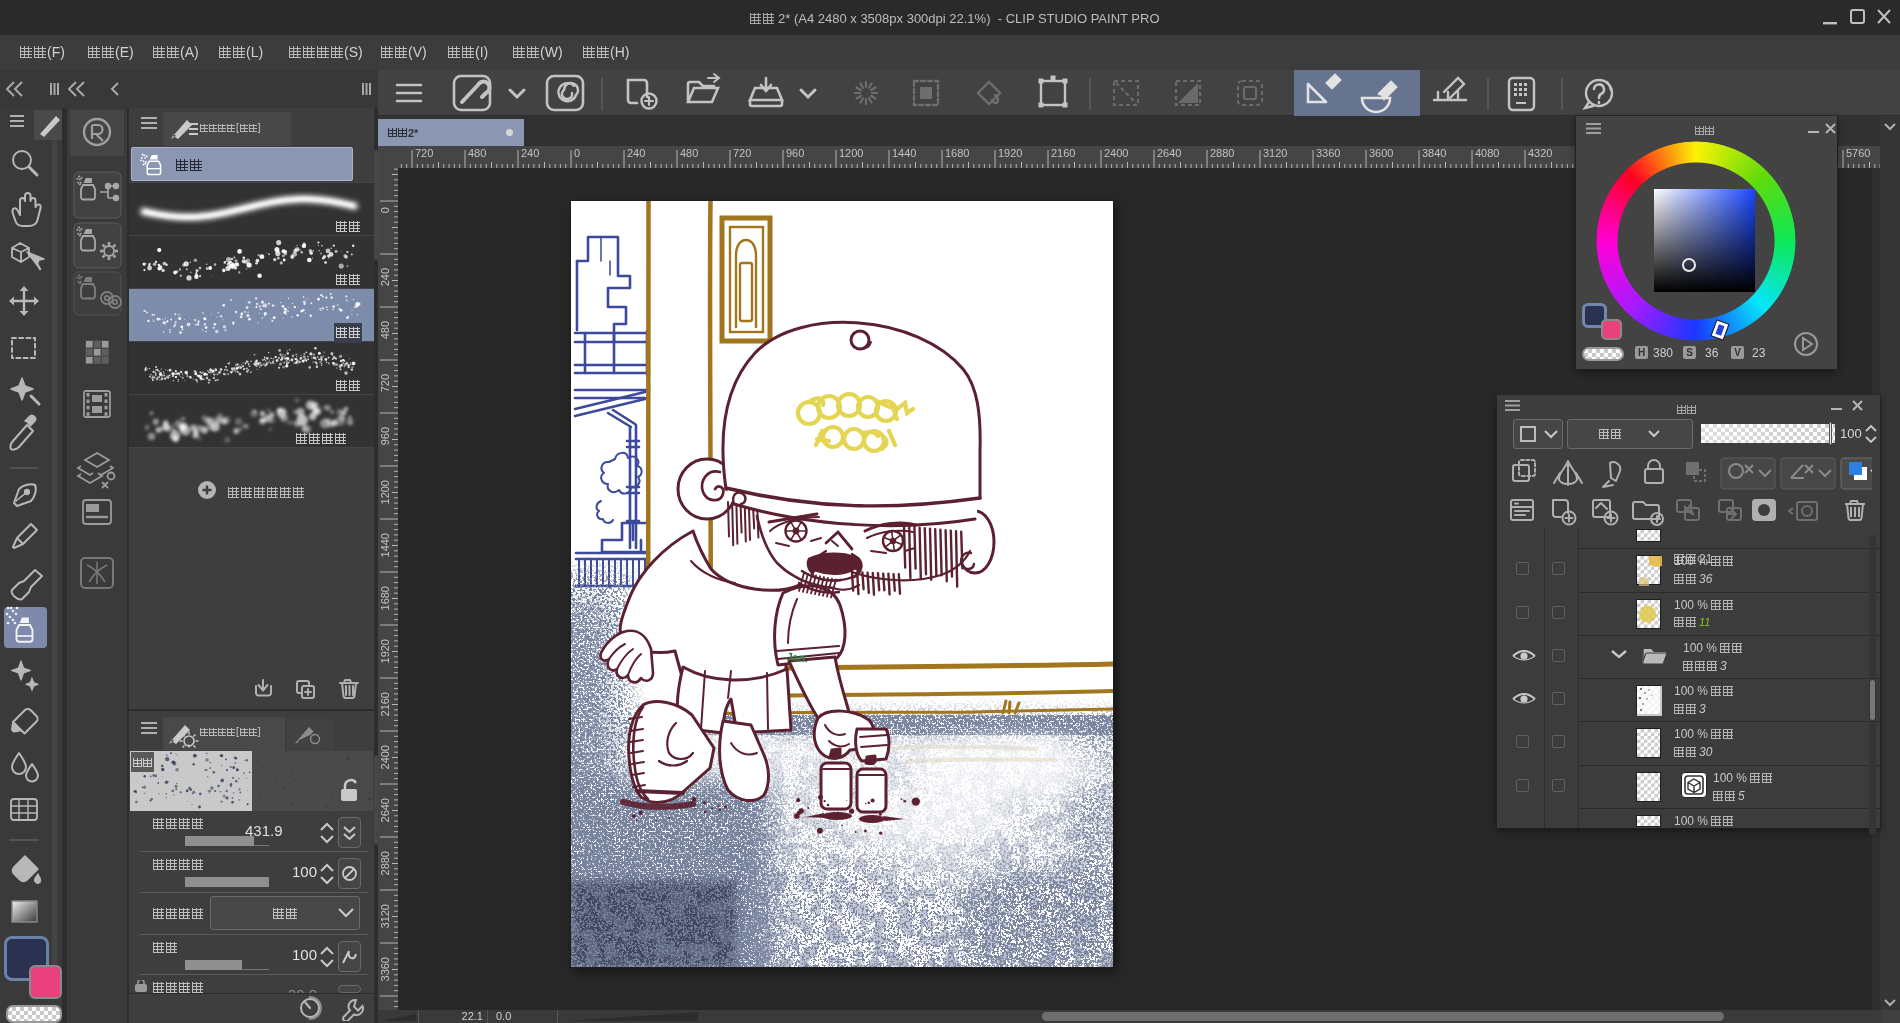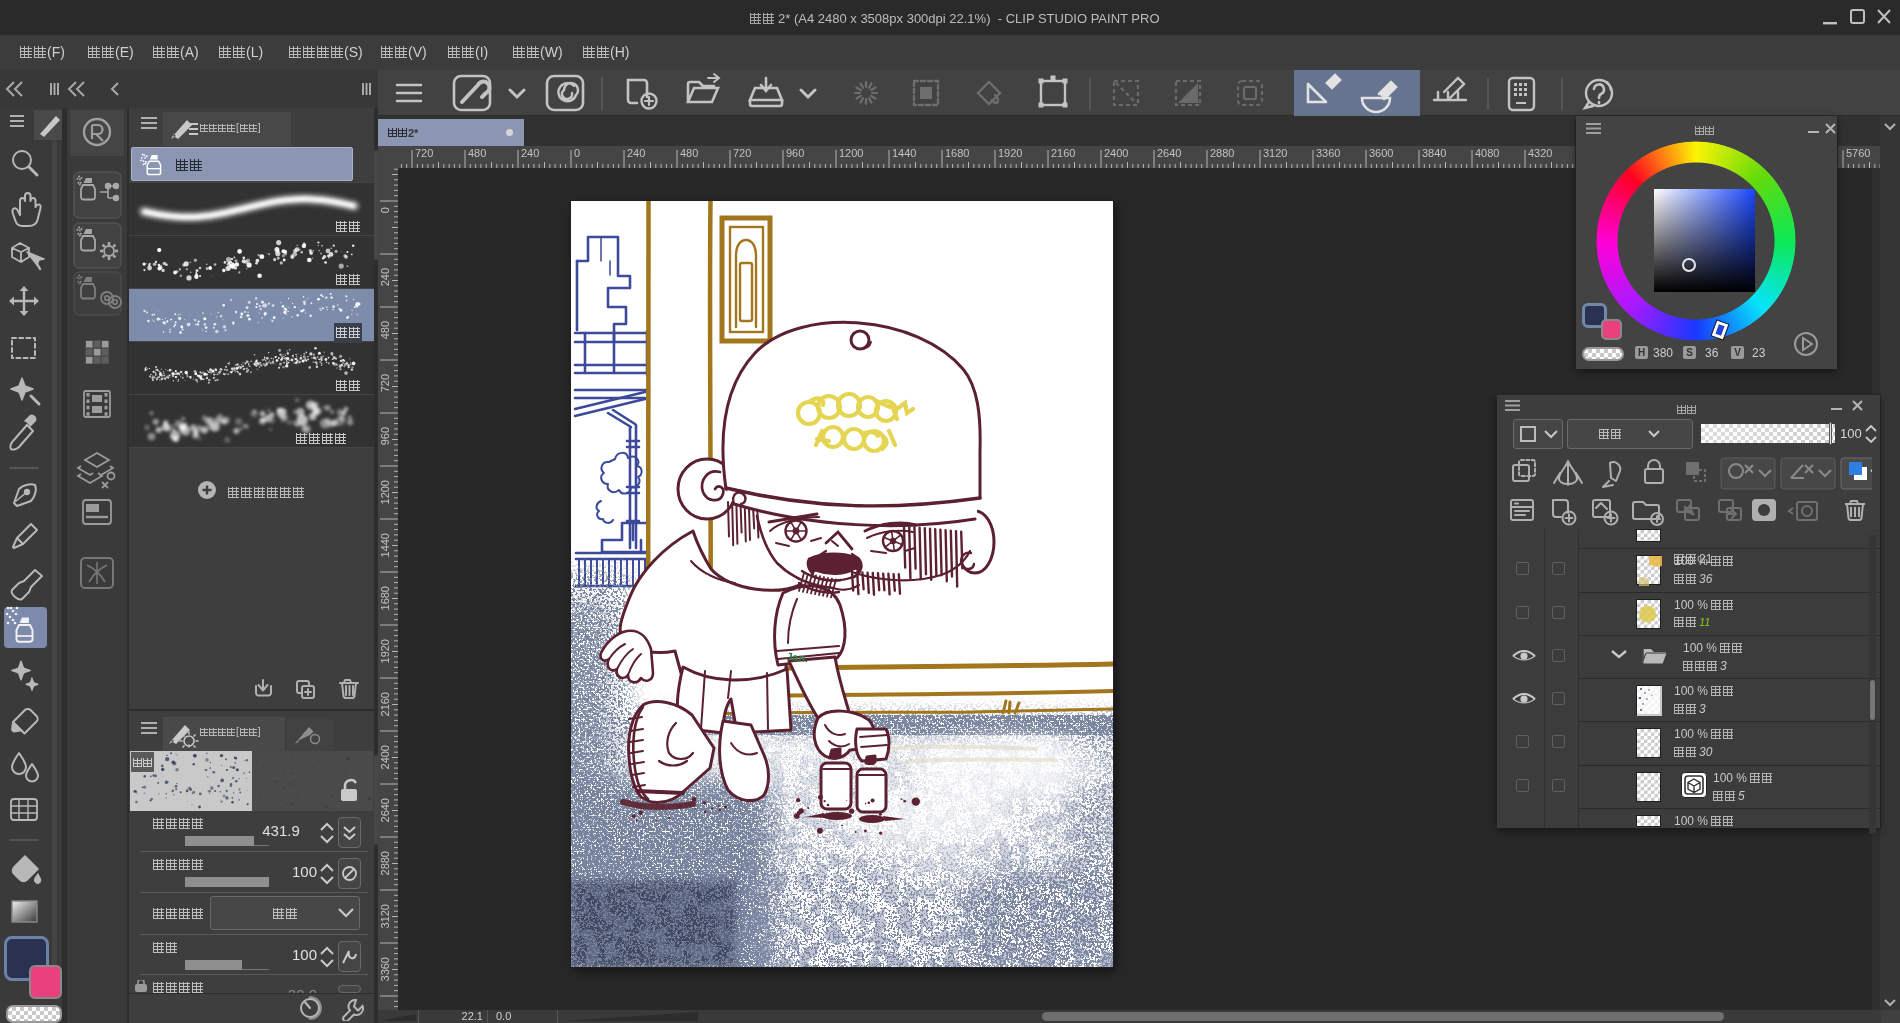--- a/index.html
+++ b/index.html
@@ -1997,21 +1997,21 @@
 <div class="ab" style="left:131px;top:752px;background:#5a5a5a;padding:1px 2px"><span class="zh" style="--c:#dedede;gap:1px;opacity:0.85">
       <i class="zc" style="width:9px;height:9px"></i>
       <i class="zc" style="width:9px;height:9px"></i>
     </span></div>
 <div class="ab" style="left:153px;top:815px"><span class="zh" style="--c:#d5d5d5;gap:2px;opacity:0.85">
       <i class="zc" style="width:11px;height:11px"></i>
       <i class="zc" style="width:11px;height:11px"></i>
       <i class="zc" style="width:11px;height:11px"></i>
       <i class="zc" style="width:11px;height:11px"></i>
     </span></div>
-<div class="ab" style="left:245px;top:822px;width:72px;text-align:center;font-size:15px;color:#e0e0e0">431.9</div>
+<div class="ab" style="left:245px;top:822px;width:72px;text-align:left;font-size:15px;color:#e0e0e0">431.9</div>
 <svg class="ab" style="left:319px;top:820px" width="16" height="26" viewBox="0 0 16 26">
     <path d="M2 10 l6 -6 l6 6" stroke="#c9c9c9" stroke-width="2" fill="none"></path>
     <path d="M2 16 l6 6 l6 -6" stroke="#c9c9c9" stroke-width="2" fill="none"></path>
   </svg>
 <div class="ab pbtn" style="left:338px;top:817px;width:23px;height:31px"><svg width="21" height="29" viewBox="0 0 21 29">
       <path d="M5 9 l5.5 5 l5.5 -5 M5 16 l5.5 5 l5.5 -5" stroke="#c9c9c9" stroke-width="2" fill="none"></path>
     </svg></div>
 <div class="ab" style="left:185px;top:836px;width:69px;height:10px;background:#8f8f8f"></div>
 <div class="ab" style="left:254px;top:845px;width:15px;height:1px;background:#777"></div>
 <div class="ab" style="left:140px;top:851px;width:228px;height:1px;background:#5a5a5a"></div>

